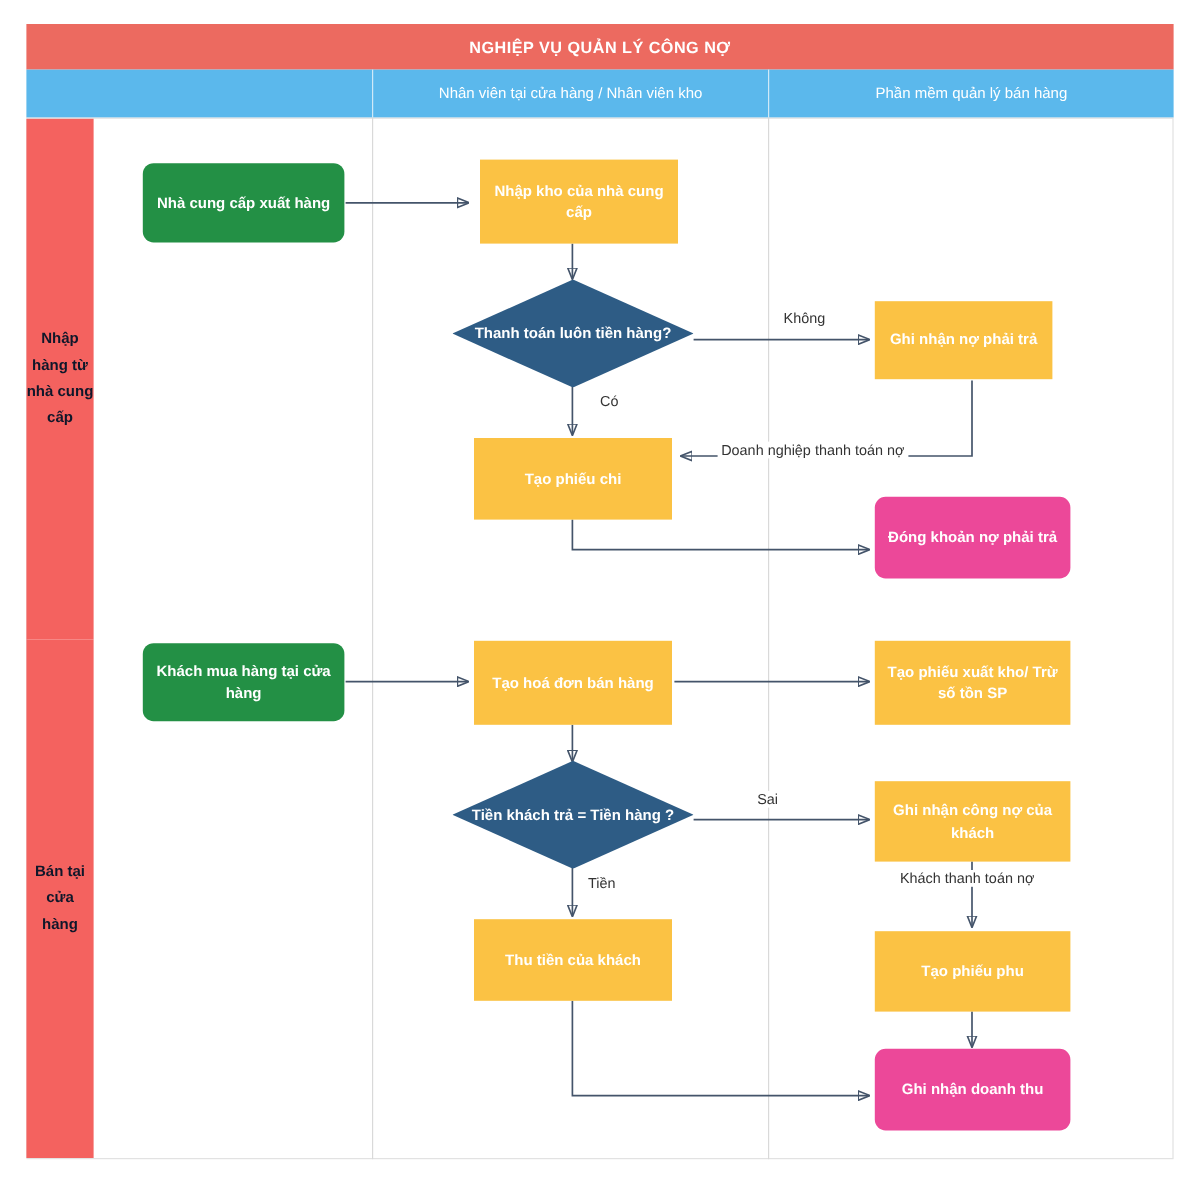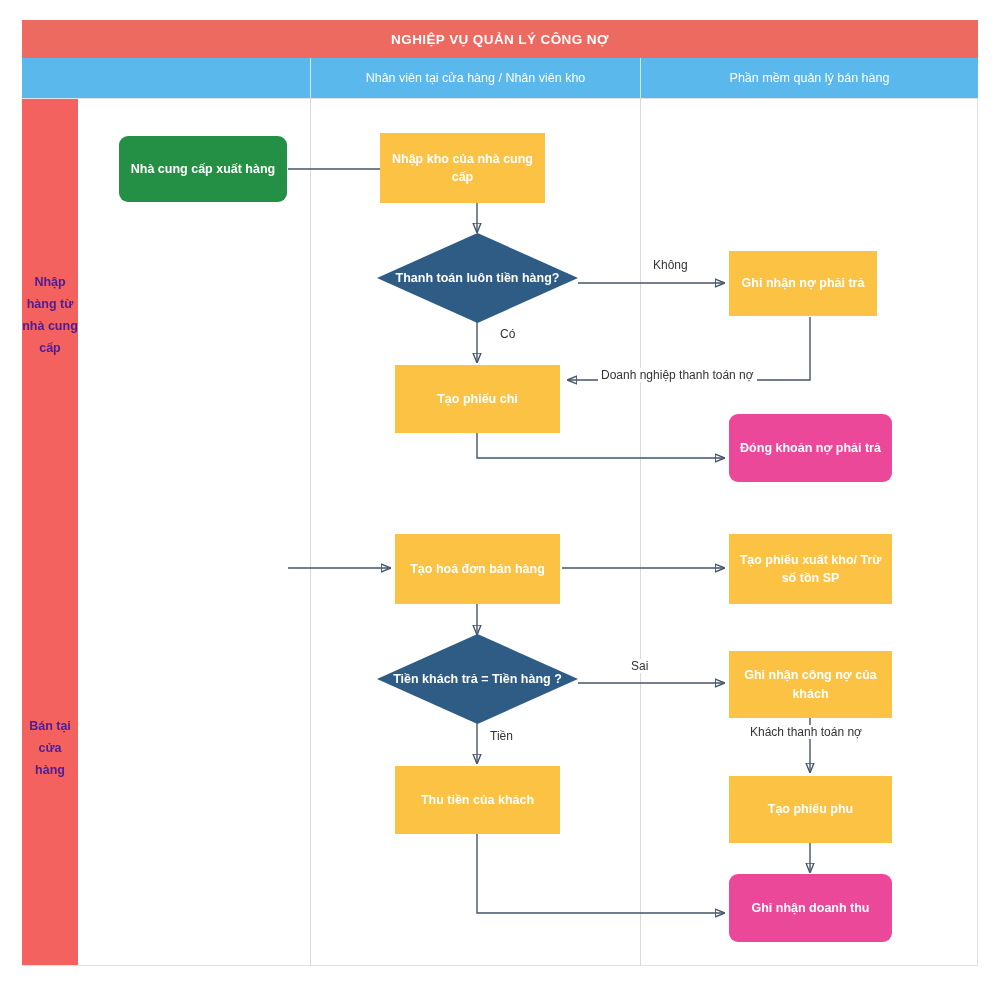--- a/index.html
+++ b/index.html
@@ -9,21 +9,21 @@
   
   .title-bar{position:absolute;left:22px;top:20px;width:956px;height:38px;
     background:#EC6A60;color:#ffffff;display:flex;align-items:center;justify-content:center;
     font-size:13.5px;font-weight:bold;letter-spacing:.4px;}
   .lane-row{position:absolute;left:22px;top:58px;width:956px;height:40px;background:#5BB8EC;}
   .lane-cell{position:absolute;top:0;height:40px;display:flex;align-items:center;justify-content:center;
     color:#ffffff;font-size:12.5px;}
   .lane-sep{position:absolute;top:0;width:1px;height:40px;background:#cfe9f8;}
 
   
-  .cat{position:absolute;left:22px;width:56px;background:#F4625F;color:#4c1d95;
+  .cat{position:absolute;left:22px;width:56px;background:#F4625F;color:#0f172a;
     display:flex;align-items:center;justify-content:center;text-align:center;
     font-size:12.5px;font-weight:bold;line-height:1.75;}
 
   
   .frame{position:absolute;left:22px;top:98px;width:956px;height:868px;
     border:1px solid #e2e2e2;box-sizing:border-box;}
   .vdiv{position:absolute;top:98px;width:1px;height:868px;background:#d9d9d9;}
 
   
   .node{position:absolute;display:flex;align-items:center;justify-content:center;
@@ -86,37 +86,38 @@
     <line x1="477" y1="604" x2="477" y2="634" marker-end="url(#ah)"></line>
     <line x1="578" y1="683" x2="724" y2="683" marker-end="url(#ah)"></line>
     <line x1="477" y1="723" x2="477" y2="763" marker-end="url(#ah)"></line>
     <line x1="810" y1="718" x2="810" y2="772" marker-end="url(#ah)"></line>
     <line x1="810" y1="843" x2="810" y2="872" marker-end="url(#ah)"></line>
     <path d="M477,834 L477,913 L724,913" marker-end="url(#ah)"></path>
   </svg>
 
   <div class="node n-green" style="left:119px;top:136px;width:168px;height:66px;">Nhà cung cấp xuất hàng</div>
 
-  <div class="node n-yellow" style="left:380px;top:133px;width:165px;height:70px;">Nhập kho của nhà cung cấp</div>
+  <div class="node n-yellow" style="left:400px;top:133px;width:165px;height:70px;">Nhập kho của nhà cung cấp</div>
 
   <div class="node n-diamond" style="left:377px;top:233px;width:201px;height:90px;">
     <div class="diamond-shape"></div>
     <span class="diamond-label">Thanh toán luôn tiền hàng?</span>
   </div>
 
   <div class="node n-yellow" style="left:729px;top:251px;width:148px;height:65px;">Ghi nhận nợ phải trả</div>
 
   <div class="node n-yellow" style="left:395px;top:365px;width:165px;height:68px;">Tạo phiếu chi</div>
 
   <div class="node n-red" style="left:729px;top:414px;width:163px;height:68px;">Đóng khoản nợ phải trả</div>
 
   <div class="edge-label" style="left:650px;top:258px;">Không</div>
   <div class="edge-label" style="left:487px;top:327px;margin-left:10px;">Có</div>
   <div class="edge-label" style="left:598px;top:368px;">Doanh nghiệp thanh toán nợ</div>
 
+  <div class="node n-green" style="left:119px;top:536px;width:168px;height:65px;">Khách mua hàng tại cửa hàng</div>
 
   <div class="node n-yellow" style="left:395px;top:534px;width:165px;height:70px;">Tạo hoá đơn bán hàng</div>
 
   <div class="node n-yellow" style="left:729px;top:534px;width:163px;height:70px;">Tạo phiếu xuất kho/ Trừ số tồn SP</div>
 
   <div class="node n-diamond" style="left:377px;top:634px;width:201px;height:90px;">
     <div class="diamond-shape"></div>
     <span class="diamond-label">Tiền khách trả = Tiền hàng ?</span>
   </div>
 

